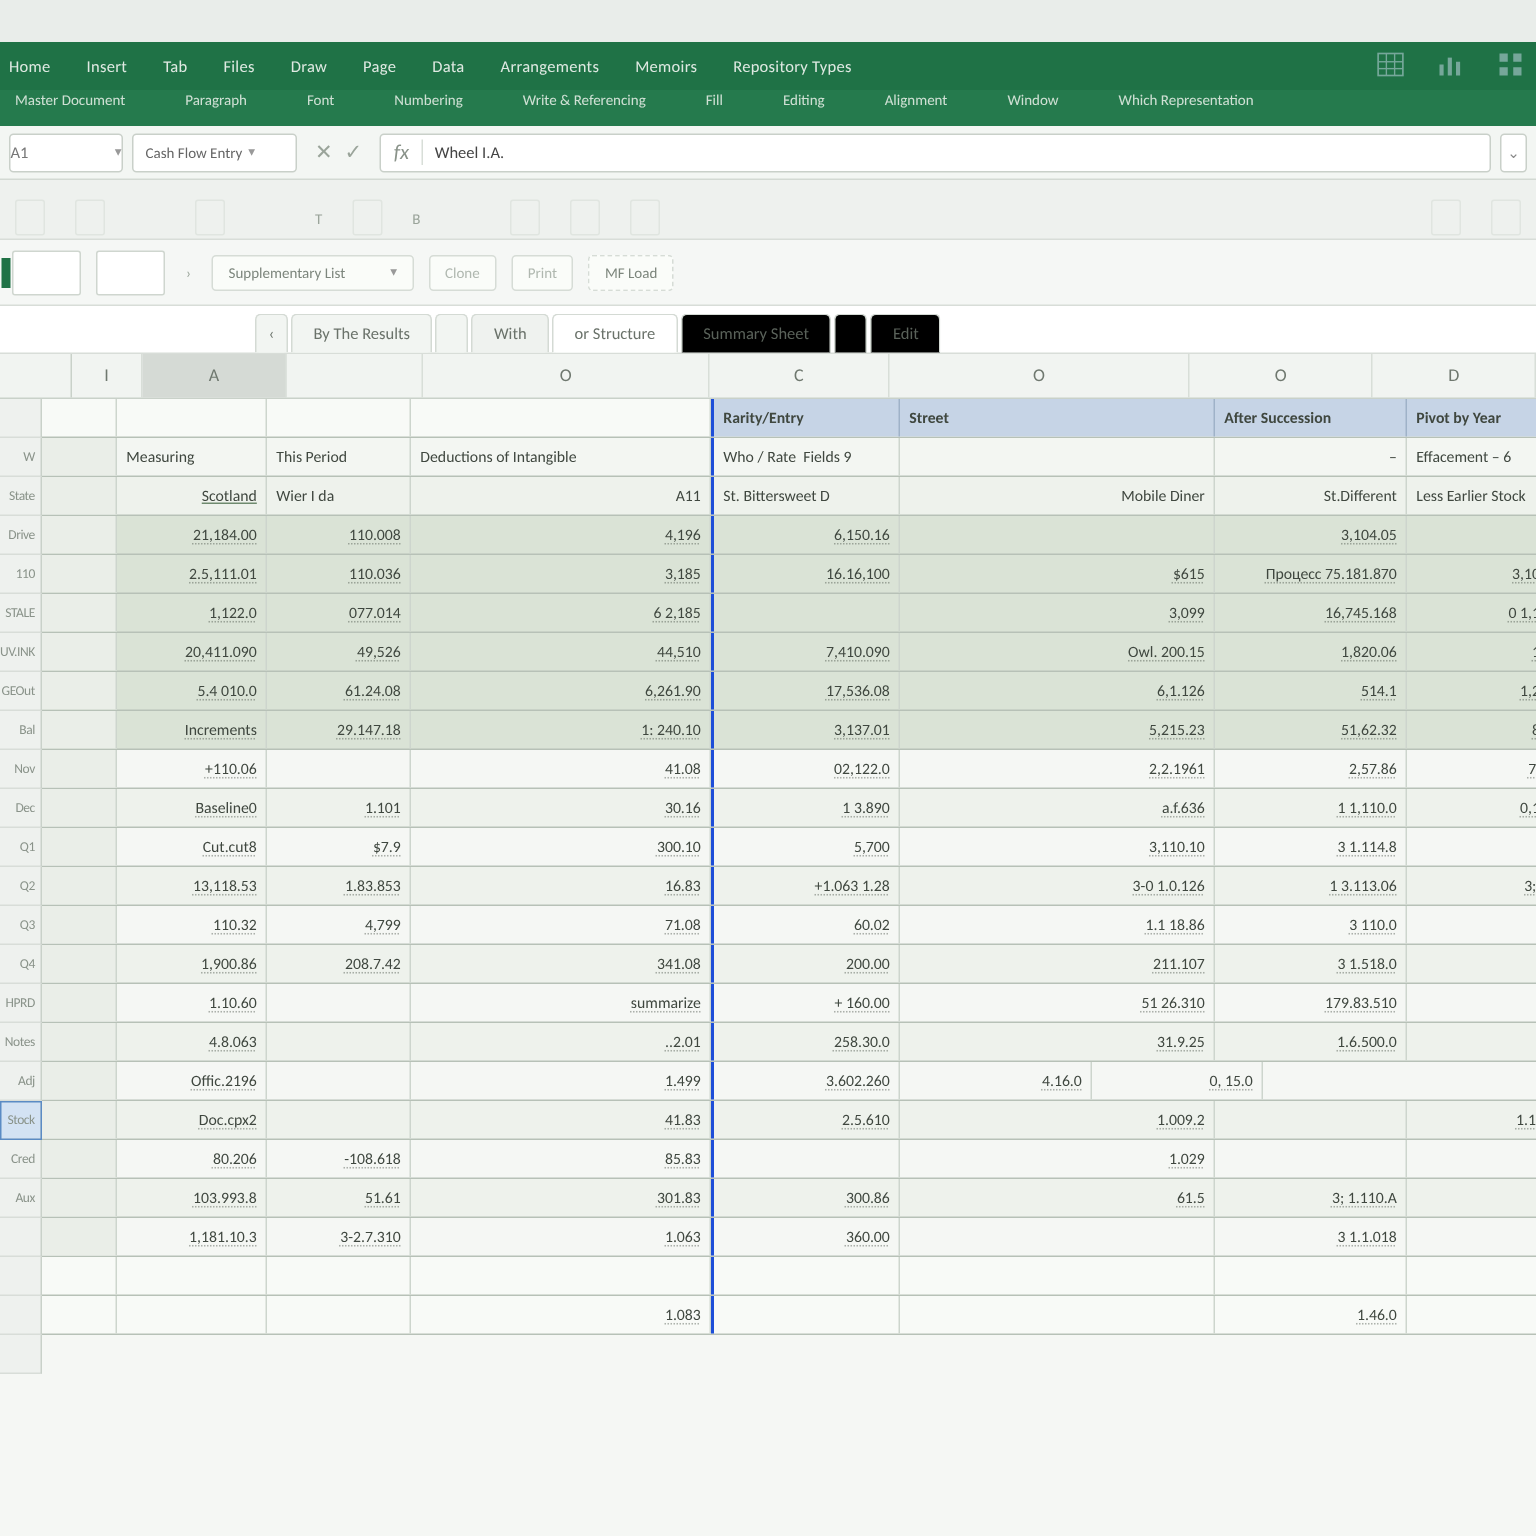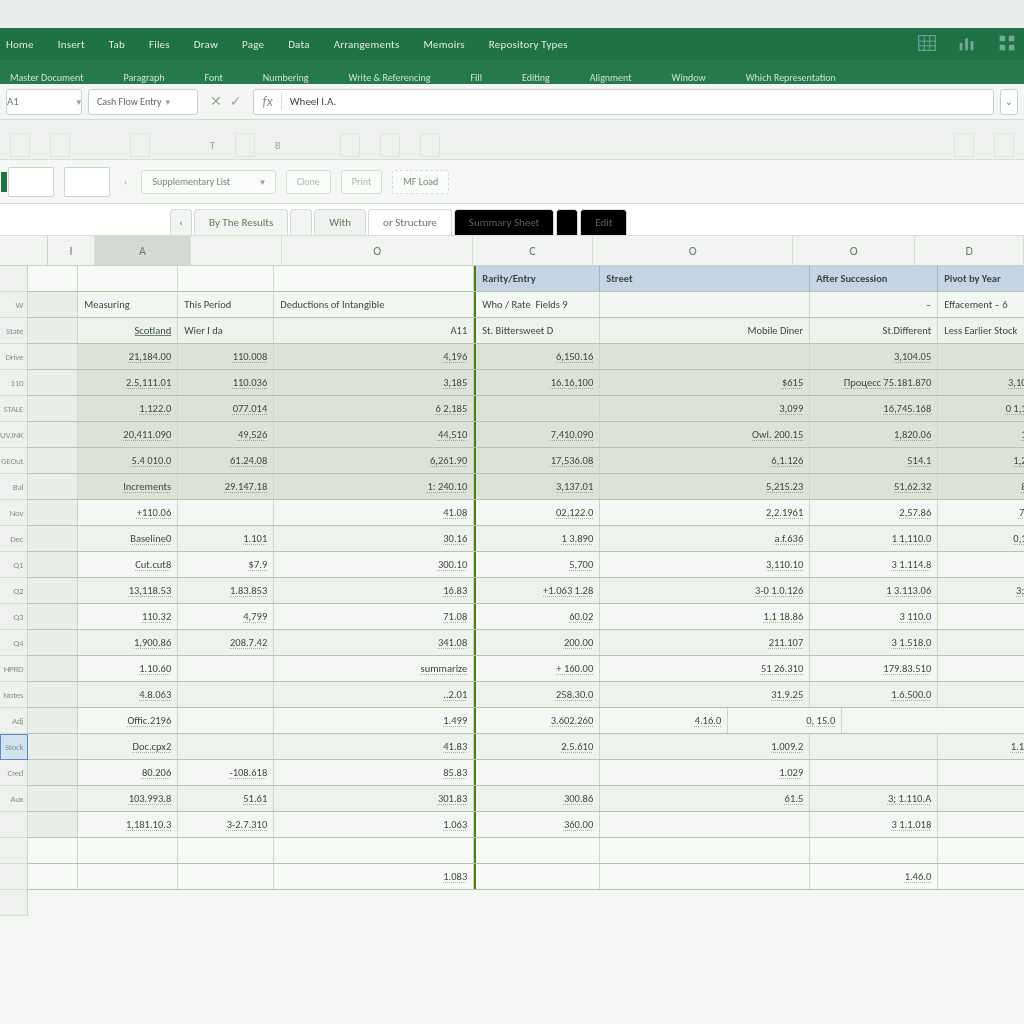--- a/index.html
+++ b/index.html
@@ -5,21 +5,21 @@
   * { box-sizing: border-box; margin: 0; padding: 0; font-family: "Segoe UI", Calibri, Arial, sans-serif; }
   html, body { width: 1024px; height: 1024px; overflow: hidden; background:#e9edea; }
 
   
   .ribbon-tabs { height: 32px; background:#1f7246; display:flex; align-items:center; padding:0 6px; gap:24px;margin-top:28px; }
   .ribbon-tabs span { color:#dfe9e2; font-size:11px; letter-spacing:.2px; cursor:pointer; }
   .ribbon-tabs .icon-group { margin-left:auto; display:flex; gap:18px; }
   .ribbon-tabs .icon-group svg { width:22px; height:22px; opacity:.5; }
 
   
-  .sub-ribbon { height:24px; background:#257a4d; display:flex; align-items:flex-end; padding:0 10px; gap:40px; overflow:hidden;}
+  .sub-ribbon { height:24px; background:#257a4d; display:flex; align-items:flex-start; padding:0 10px; gap:40px; overflow:hidden;}
   .sub-ribbon span { color:#cfe0d4; font-size:10px; white-space:nowrap; }
 
   
   .formula-row { height:36px; background:#f3f6f3; border-bottom:1px solid #d3d9d3; display:flex; align-items:center; padding:0 6px; gap:6px;}
   .namebox { width:76px; height:26px; background:#fff; border:1px solid #c9d0c9; border-radius:3px; display:flex; align-items:center; justify-content:space-between; font-size:11px; color:#777;}
   .fn-btn { width:110px; height:26px; background:#fff; border:1px solid #c9d0c9; border-radius:3px; display:flex; align-items:center; padding:0 8px; font-size:10px; color:#666; gap:4px;}
   .fn-dropdown { font-size:9px; color:#999; }
   .fx-icons { display:flex; gap:8px; margin:0 6px; color:#9aa49a; font-size:14px;}
   .formula-input { flex:1; height:26px; background:#fff; border:1px solid #c9d0c9; border-radius:3px; padding:0 8px; font-size:11px; color:#444; display:flex; align-items:center; gap:8px;}
   .formula-input .fx-label { font-size:14px; color:#8a938a; font-style:italic; border-right:1px solid #d8ded8; padding-right:8px;}
@@ -67,21 +67,21 @@
   .cells { flex:1; }
   .datarow { height:26px; display:flex; border-bottom:1px solid #b7c1b7; }
   .datarow.hdr { background:#f3f6f2; }
   .datarow.hdr2 { background:#eef2ec; }
   .datarow.shade { background:#dae3d6; }
   .datarow.blank { background:#f8faf7; }
   .cell { border-right:1px solid #cdd5cd; font-size:10.5px; color:#3f473f; display:flex; align-items:center; padding:0 6px; overflow:hidden; white-space:nowrap;}
   .cell.right { justify-content:flex-end; font-variant-numeric:tabular-nums;}
   .cell.ul { text-decoration:underline dotted rgba(60,70,60,.4); text-underline-offset:2px;}
   .cell.keyhdr { background:#c6d4e6; font-weight:600; border-right:1px solid #9fb2c8;}
-  .cell.thickL { border-left:2px solid #4d7c0f; }
+  .cell.thickL { border-left:2px solid #1d4ed8; }
   .cell.greenul { text-decoration:underline; text-decoration-color:#6e8a6e;}
 
   
   .innerlbl { background:#eaeee8; font-size:9px; color:#7b847b; justify-content:flex-end; }
 </style>
 </head>
 <body>
 
 <div class="ribbon-tabs">
   <span>Home</span>

